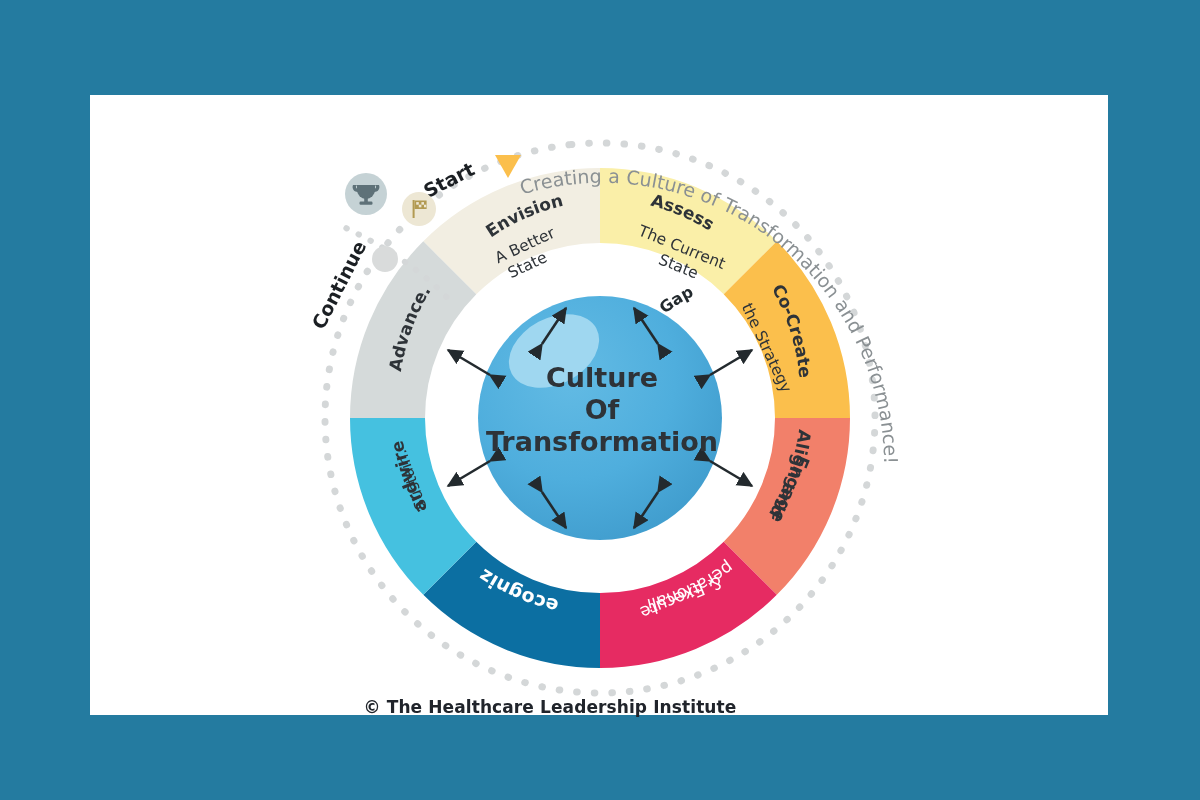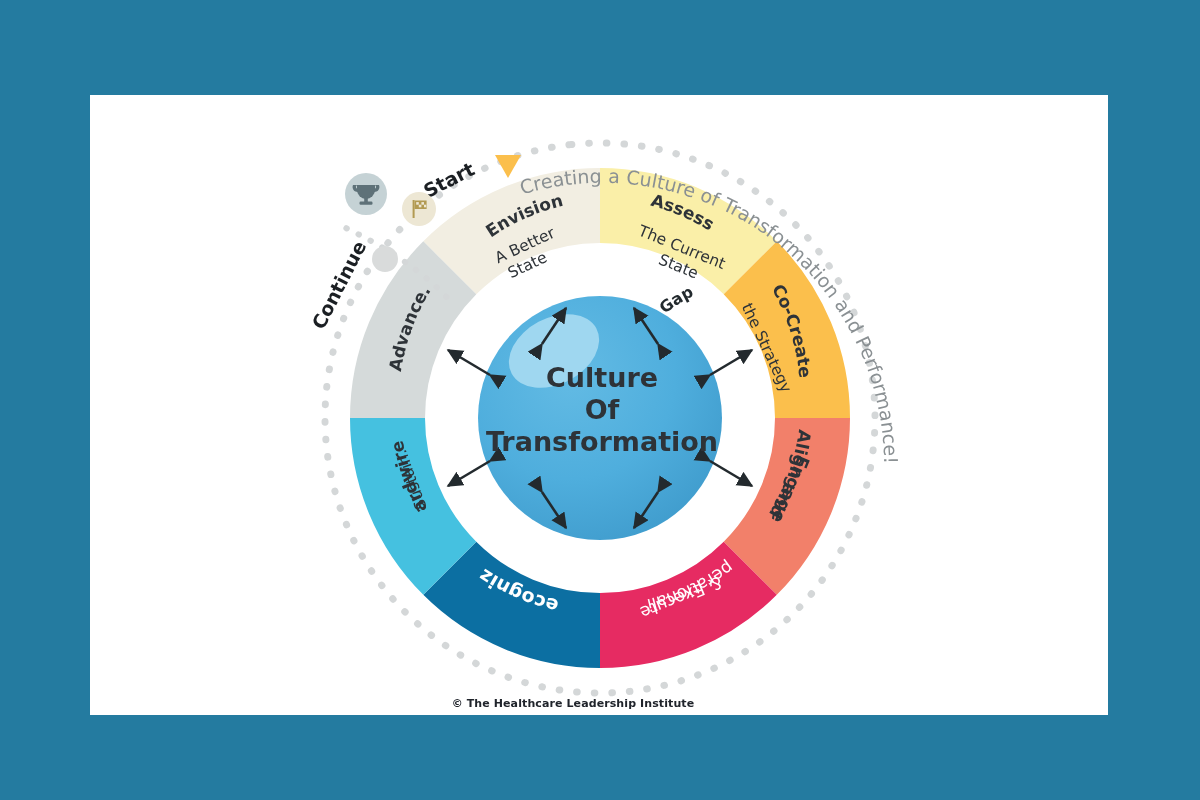--- a/index.html
+++ b/index.html
@@ -9,21 +9,21 @@
     font-family:"DejaVu Sans","Liberation Sans",sans-serif;
   }
   #stage{position:relative;width:1200px;height:800px;}
   #panel{
     position:absolute;left:90px;top:95px;width:1018px;height:620px;
     background:#ffffff;
   }
   #diagram{position:absolute;left:0;top:0;width:1200px;height:800px;}
   .footer{
     position:absolute;left:0;top:697px;width:1100px;text-align:center;
-    font-size:11px;color:#20242b;font-weight:600;letter-spacing:.1px;padding-left:23px;
+    font-size:17px;color:#20242b;font-weight:600;letter-spacing:.1px;
   }
 </style>
 </head>
 <body>
 
 <div id="stage">
   <div id="panel"></div>
 
   <svg id="diagram" viewBox="0 0 1200 800">
     <defs>

